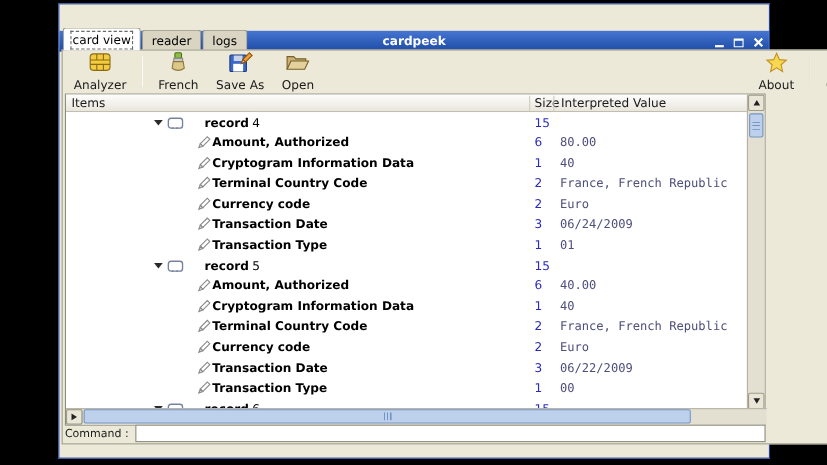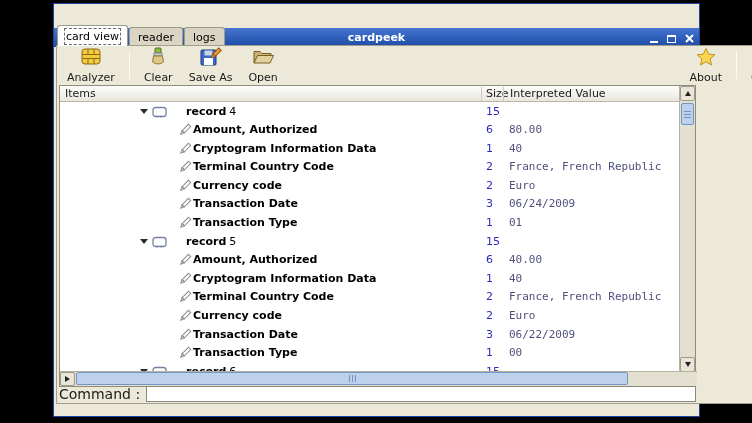--- a/index.html
+++ b/index.html
@@ -93,21 +93,21 @@
   .hbtn-r { position:absolute; right:0; top:0; width:15px; height:14px; }
   .hthumb { position:absolute; left:16px; top:0px; width:552px; height:13px;
             background:#bdd1ec; border:1px solid #7494c4; border-radius:2px;
             display:flex; align-items:center; justify-content:center; }
   .hthumb i { display:block; width:7px; height:7px;
               background:repeating-linear-gradient(90deg,#7494c4 0 1px, transparent 1px 3px); }
 
   
   .command-row { position:absolute; left:2px; bottom:1px; width:637px; height:16px;
                  display:flex; align-items:center; }
-  .command-label { font-size:14px; color:#1a1a1a; margin-right:6px; white-space:nowrap; }
+  .command-label { font-size:10px; color:#1a1a1a; margin-right:6px; white-space:nowrap; }
   .command-input { flex:1; height:16px; border:1px solid #8a8876; background:#fff;
                    font-size:11px; padding:0 3px; font-family:inherit; outline:none; }
 
   
   .statusbar { position:absolute; left:0; bottom:0; width:645px; height:14px;
                background:#ece9d8; border-top:1px solid #b0ad9c;
                display:flex; align-items:center; font-size:11px; color:#1a1a1a; }
   .status-code { padding:0 6px; border-right:1px solid #cfccbc; height:100%;
                  display:flex; align-items:center; }
   .status-msg { padding:0 10px; }
@@ -180,21 +180,21 @@
       </div>
       <div class="tsep"></div>
       <div class="tbtn">
         <span>
           <svg width="22" height="20" viewBox="0 0 22 20">
             <rect x="8" y="1" width="6" height="5" rx="1" fill="#8cbe44" stroke="#4a7010"></rect>
             <rect x="7" y="6" width="8" height="3" fill="#c8c8c8" stroke="#8a8a8a"></rect>
             <path d="M6.5 9 H15.5 L16.5 15 C13 17.5 9 17.5 5.5 15 Z" fill="#dcc98a" stroke="#8f7a3c"></path>
           </svg>
         </span>
-        <span class="tlabel">Clear</span>
+        <span class="tlabel">French</span>
       </div>
       <div class="tbtn">
         <span>
           <svg width="23" height="20" viewBox="0 0 23 20">
             <rect x="2" y="3" width="15" height="15" rx="1" fill="#3c68c8" stroke="#1a3a80"></rect>
             <rect x="5.5" y="3.5" width="8" height="5" fill="#c8d4e8"></rect>
             <rect x="5" y="11" width="9" height="7" fill="#fff"></rect>
             <g transform="rotate(45 17 6)">
               <rect x="15.4" y="0.5" width="3.4" height="8.5" fill="#f0a030" stroke="#905010"></rect>
               <path d="M15.4 9 L17.1 12.6 L18.8 9 Z" fill="#ffd9a0" stroke="#905010"></path>

